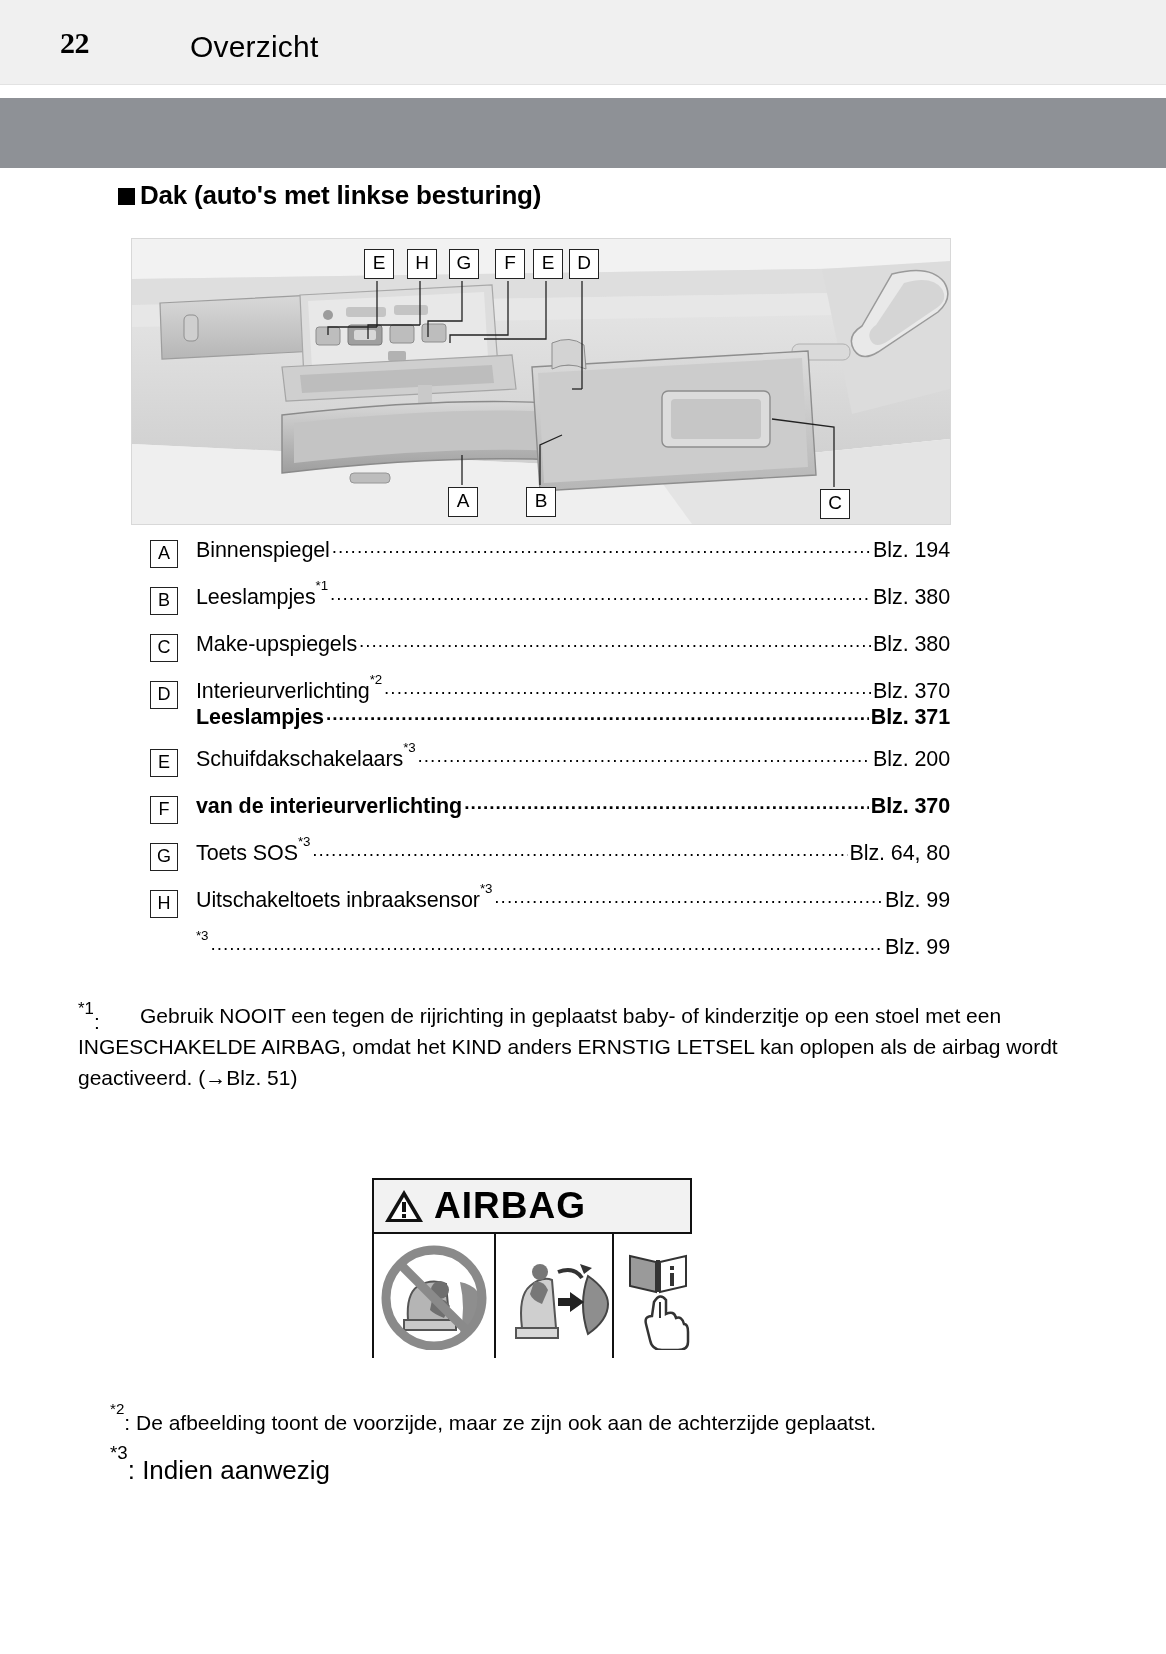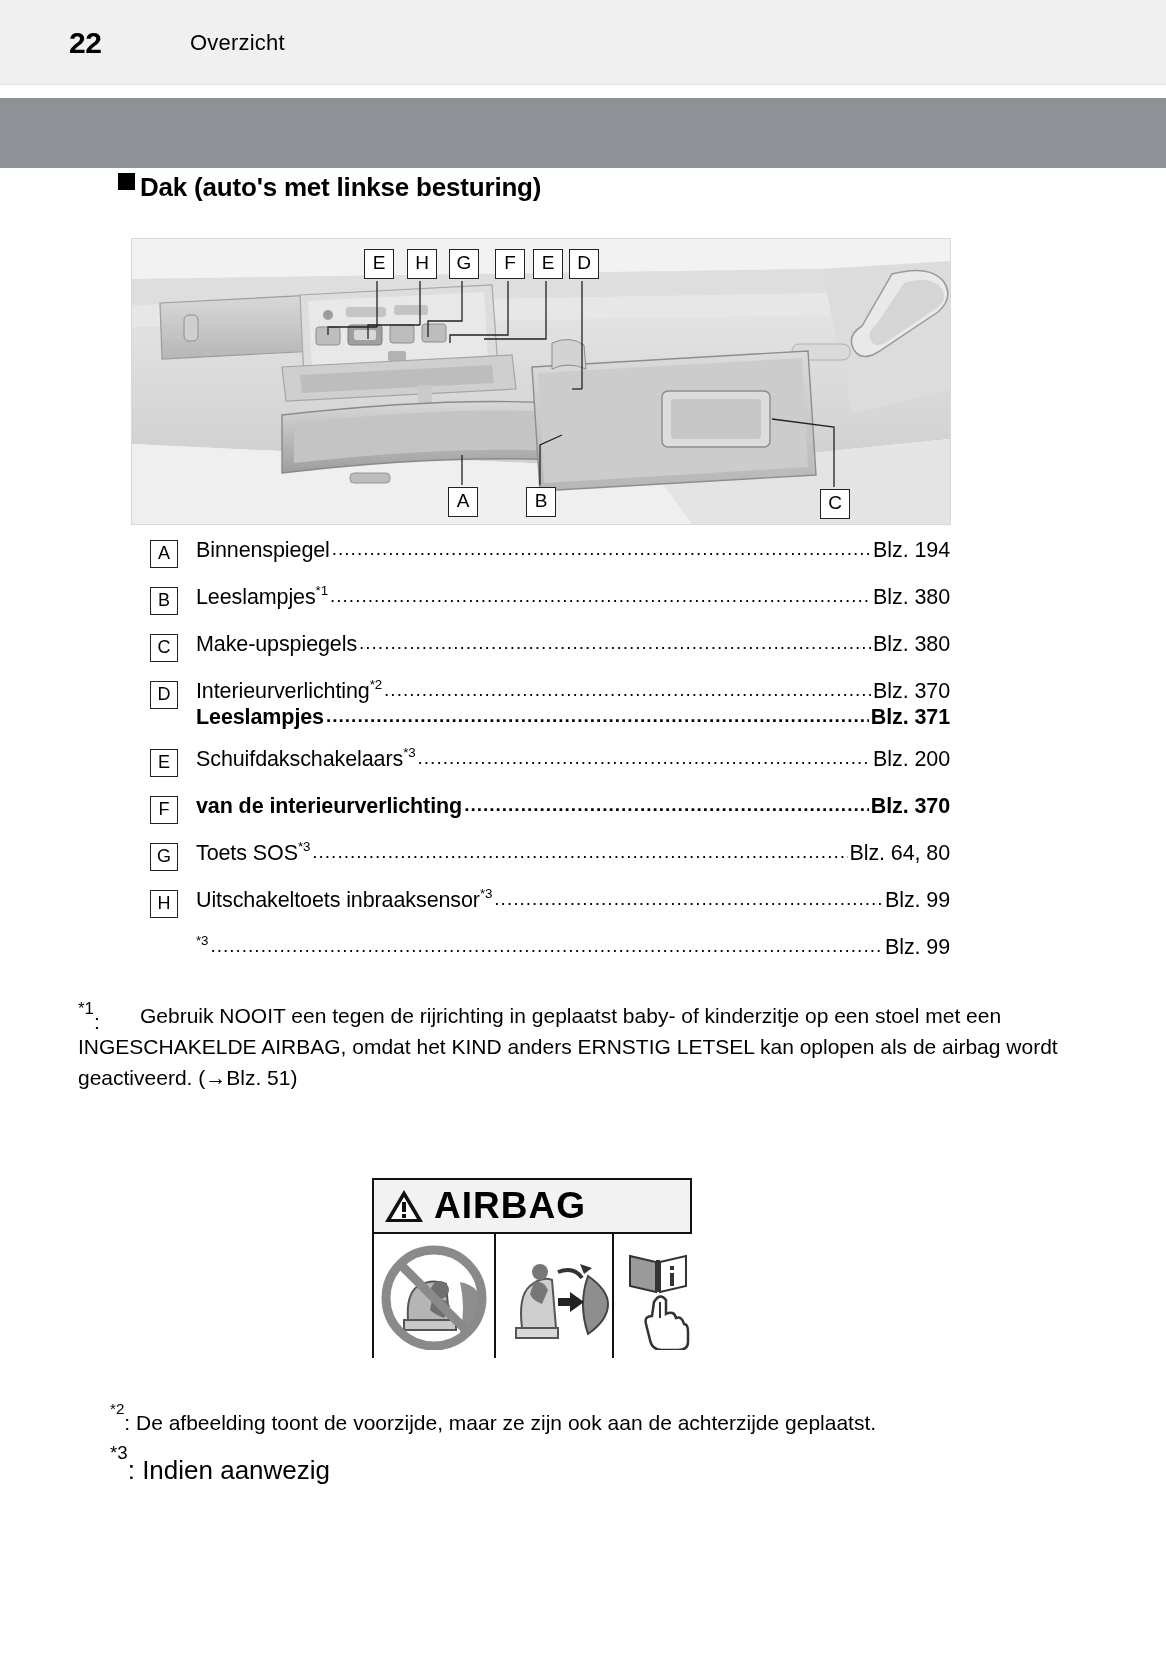--- a/index.html
+++ b/index.html
@@ -20,50 +20,52 @@
   .page-header {
     position: absolute;
     top: 0; left: 0;
     width: 1166px;
     height: 84px;
     background: #f0f0f0;
     border-bottom: 1px solid #e2e2e2;
   }
   .page-number {
     position: absolute;
-    left: 69px;
+    left: 60px;
     top: 26px;
     font-size: 30px;
     font-weight: bold;
     letter-spacing: -0.5px;
+    font-family: Liberation Serif, serif;
   }
   .header-title {
     position: absolute;
     left: 190px;
     top: 30px;
-    font-size: 22px;
+    font-size: 30px;
     letter-spacing: 0.2px;
   }
   .header-band {
     position: absolute;
     top: 98px; left: 0;
     width: 1166px;
     height: 70px;
     background: #8e9196;
   }
 
   
   .section-title {
     position: absolute;
-    top: 172px;
+    top: 180px;
     left: 118px;
     font-size: 26px;
     font-weight: bold;
     letter-spacing: -0.2px;
     display: flex;
+    align-items: center;
   }
   .section-title .sq {
     display: inline-block;
     width: 17px;
     height: 17px;
     background: #000;
     margin-right: 5px;
     position: relative;
     top: 1px;
   }
@@ -113,21 +115,21 @@
     height: 26px;
     border: 1.6px solid #222;
     text-align: center;
     line-height: 24px;
     font-size: 18px;
     background: #fff;
   }
   .idx-line {
     margin-left: 46px;
     display: flex;
-    align-items: center;
+    align-items: flex-start;
     font-size: 21.5px;
     letter-spacing: -0.1px;
     white-space: nowrap;
   }
   .idx-line.sub { margin-left: 46px; margin-top: 1px; font-weight: bold;}
   .idx-label { flex: 0 0 auto; }
   .dots {
     flex: 1 1 auto;
     overflow: hidden;
     white-space: nowrap;

